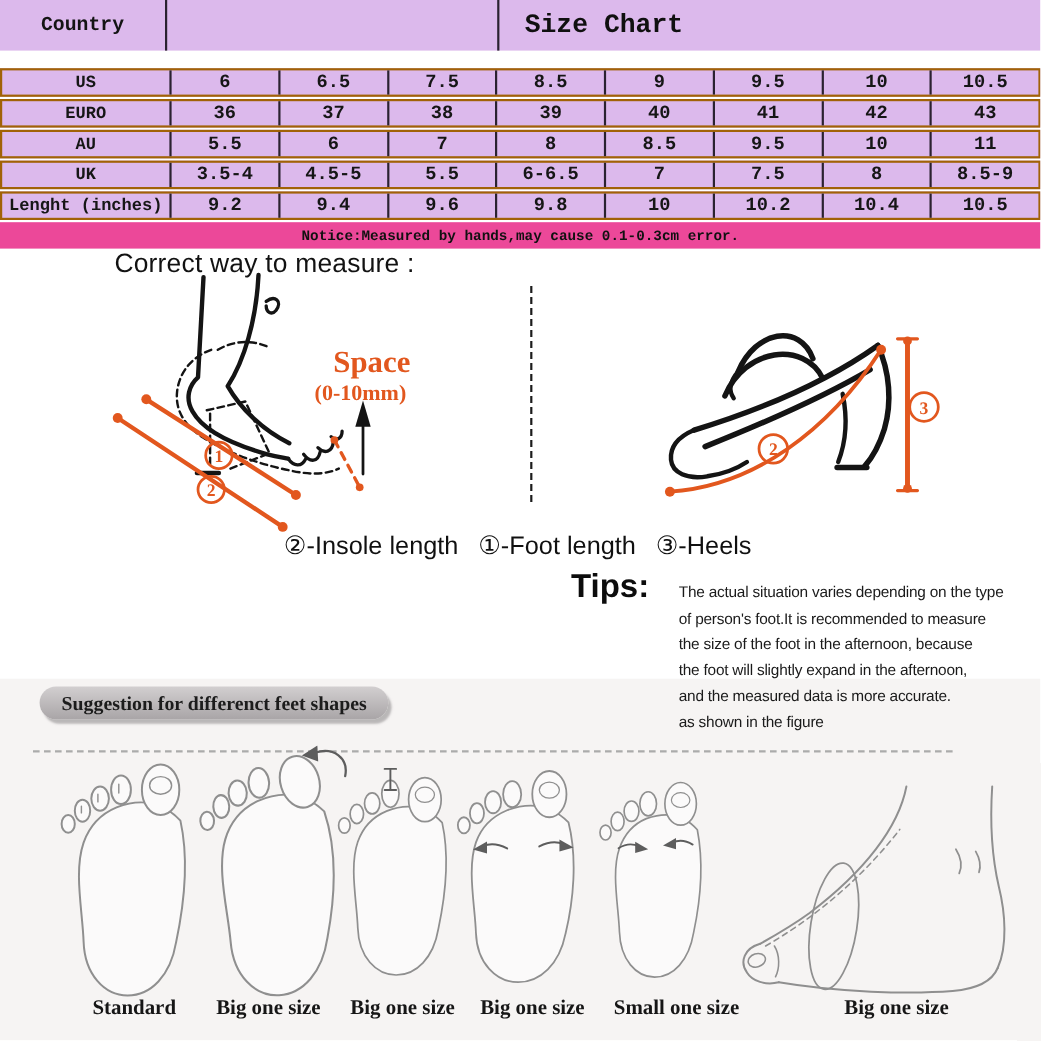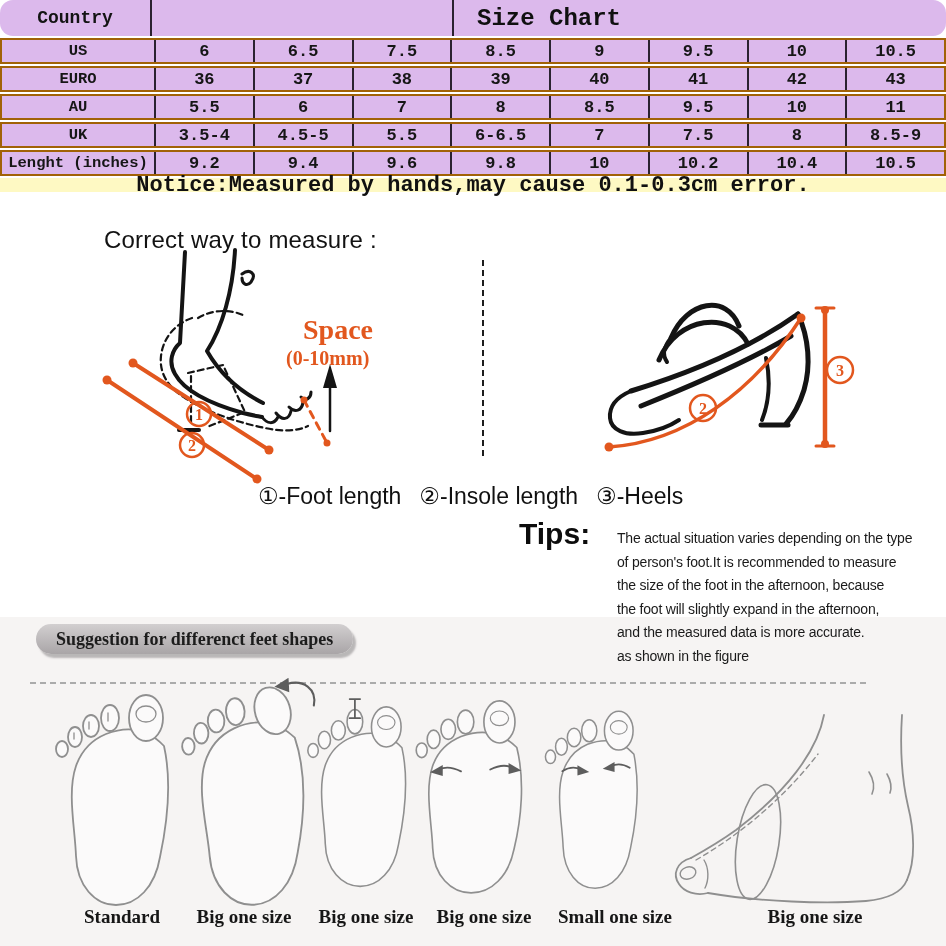--- a/index.html
+++ b/index.html
@@ -1,36 +1,36 @@
 <!DOCTYPE html>
 <html><head>
 <meta charset="utf-8">
 <style>
   html,body{margin:0;padding:0;background:#fff;}
   #page{position:relative;width:946px;height:946px;background:#ffffff;overflow:hidden;
         font-family:"Liberation Sans","DejaVu Sans",sans-serif;}
 
   
   .tbl{position:absolute;top:0;left:0;width:946px;}
-  .thead{position:relative;display:grid;grid-template-columns:152px 1fr;height:36px;
-         background:#dcb9ec;margin-bottom:2px;border-radius:13px;}
+  .thead{position:relative;display:grid;grid-template-columns:152px 1fr;height:46px;
+         background:#dcb9ec;margin-bottom:16px;}
   .corner{display:flex;align-items:center;justify-content:center;
           border-right:2px solid #2b2230;
           font-family:"Liberation Mono","DejaVu Sans Mono",monospace;font-weight:bold;font-size:18px;color:#141414;}
   .ttitle{display:flex;align-items:center;justify-content:center;
           font-family:"Liberation Mono","DejaVu Sans Mono",monospace;font-weight:bold;font-size:24px;color:#101010;}
   .hline{position:absolute;left:452px;top:0;bottom:0;width:2px;background:#2b2230;}
   .trow{display:grid;grid-template-columns:152px repeat(8,1fr);height:26px;background:#dcb9ec;
         border:2px solid #a16207;margin-bottom:2px;box-sizing:border-box;}
   .tc{display:flex;align-items:center;justify-content:center;border-left:2px solid #2b2230;
       font-family:"Liberation Mono","DejaVu Sans Mono",monospace;font-weight:bold;font-size:17px;color:#161616;}
   .tc:first-child{border-left:none;}
   .lbl{font-size:15.5px;}
-  .notice{height:14px;background:#fef9c3;display:flex;align-items:center;justify-content:center;
-          font-family:"Liberation Mono","DejaVu Sans Mono",monospace;font-weight:bold;font-size:22px;color:#111;}
+  .notice{height:24px;background:#ec4899;display:flex;align-items:center;justify-content:center;
+          font-family:"Liberation Mono","DejaVu Sans Mono",monospace;font-weight:bold;font-size:13px;color:#111;}
 
   
   .mhead{position:absolute;left:104px;top:226px;font-size:24px;color:#121212;letter-spacing:.2px;}
   .fig{position:absolute;}
   .sk{stroke:#141414;fill:none;stroke-linecap:round;stroke-linejoin:round;}
   .or{stroke:#e2571e;fill:none;stroke-linecap:round;}
   .odot{fill:#e2571e;stroke:none;}
   .mk{font-family:"Liberation Serif","DejaVu Serif",serif;font-weight:bold;font-size:16px;fill:#e2571e;text-anchor:middle;}
   .space1{position:absolute;left:303px;top:314px;font-family:"Liberation Serif","DejaVu Serif",serif;
           font-weight:bold;font-size:28px;color:#e2571e;}
@@ -185,22 +185,22 @@
     <text class="mk" x="118" y="166">2</text>
     <path class="or" stroke-width="4.5" d="M240,62 L240,196"></path>
     <path class="or" stroke-width="3" d="M231,60 L249,60 M231,198 L249,198"></path>
     <circle class="odot" cx="240" cy="62" r="4"></circle>
       <circle class="odot" cx="240" cy="196" r="4"></circle>
     <circle class="or" cx="255" cy="122" r="13" stroke-width="2.5" fill="#fff"></circle>
     <text class="mk" x="255" y="128">3</text>
   </svg>
 
   <div class="legend">
+    <span>②-Insole length</span>
     <span>①-Foot length</span>
-    <span>②-Insole length</span>
     <span>③-Heels</span>
   </div>
 
   <div class="tipshead">Tips:</div>
   <div class="tipstext">
     <div class="tipline">The actual situation varies depending on the type</div>
     <div class="tipline">of person's foot.It is recommended to measure</div>
     <div class="tipline">the size of the foot in the afternoon, because</div>
     <div class="tipline">the foot will slightly expand in the afternoon,</div>
     <div class="tipline">and the measured data is more accurate.</div>

